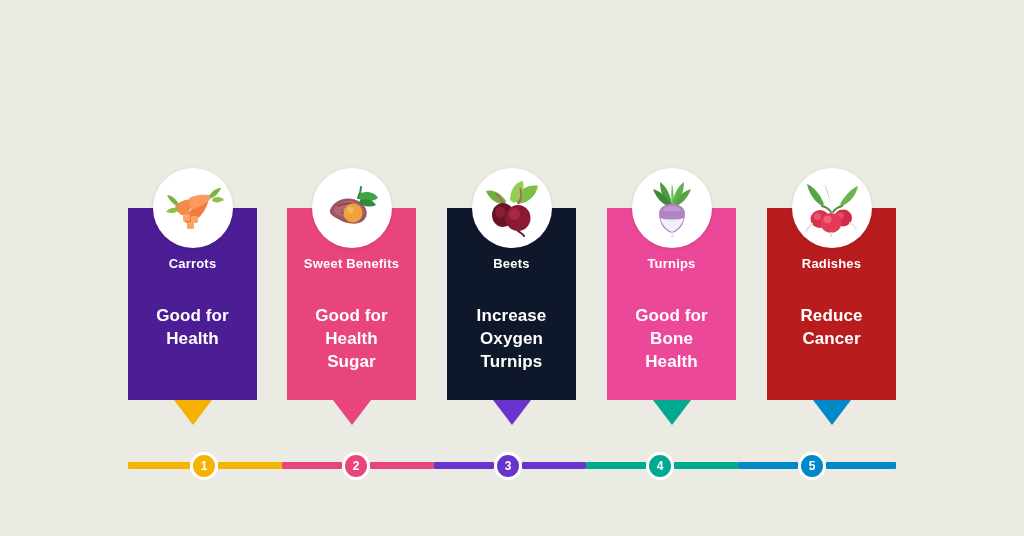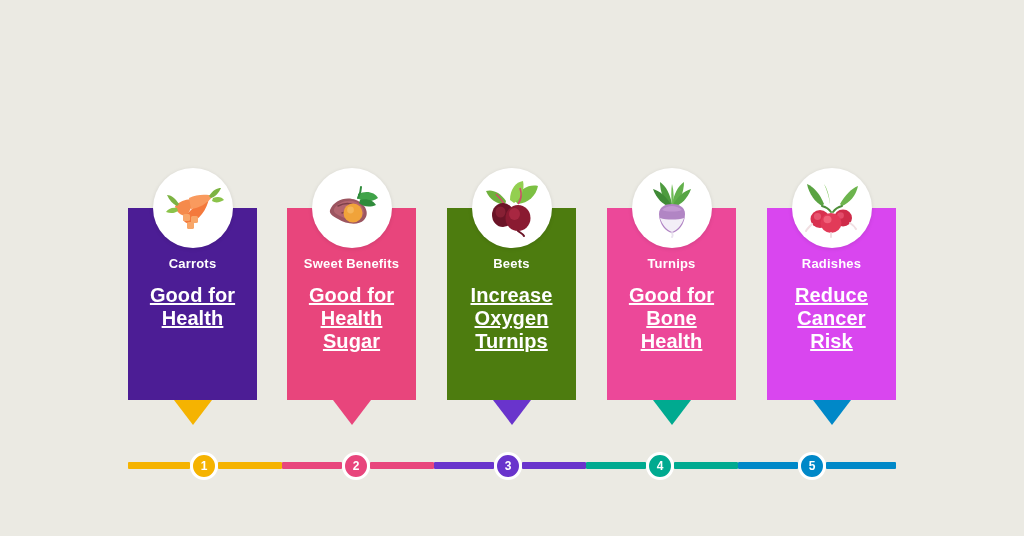--- a/index.html
+++ b/index.html
@@ -92,28 +92,27 @@
 
   .card-label {
     font-size: 13px;
     font-weight: bold;
     color: #ffffff;
     line-height: 16px;
     letter-spacing: 0.2px;
   }
 
   .card-benefit {
-    margin-top: 12px;
-    font-size: 20px;
+    margin-top: 32px;
+    font-size: 17px;
     font-weight: bold;
     color: #ffffff;
     line-height: 23px;
     letter-spacing: 0.1px;
     padding: 0 6px;
-    text-decoration: underline;
   }
 
   
   .timeline {
     position: absolute;
     left: 0;
     top: 452px;
     width: 1024px;
     height: 28px;
   }
@@ -198,21 +197,21 @@
             <circle cx="30.5" cy="34" r="3.4" fill="#f6bd66" opacity="0.7"></circle>
             <path d="M38 18 C46 14 55 16 58 22 C51 27 42 26 38 22 Z" fill="#3fa348"></path>
             <path d="M40 24 C46 22 53 24 56 29 C49 32 42 30 39 27 Z" fill="#2f8b3b"></path>
             <path d="M38 22 C40 18 41 14 41 11" stroke="#2f8b3b" stroke-width="2" fill="none" stroke-linecap="round"></path>
           </g>
         </svg>
       </div>
     </div>
 
     <div class="card" id="card-3" style="left:319px;">
-      <div class="card-body" id="card-body-3" style="background:#4d7c0f;">
+      <div class="card-body" id="card-body-3" style="background:#0f172a;">
         <div class="card-label">Beets</div>
         <div class="card-benefit">
           <div>Increase</div>
           <div>Oxygen</div>
           <div>Turnips</div>
         </div>
       </div>
       <div class="card-pointer" id="card-pointer-3" style="border-top:25px solid #6934cc;"></div>
       <div class="veg-circle">
         <svg width="64" height="64" viewBox="0 0 64 64" aria-hidden="true">
@@ -253,26 +252,25 @@
             <path d="M19 38 C19 31 25 28 32 28 C39 28 45 31 45 38 C45 48 38 56 32 57 C26 56 19 48 19 38 Z" fill="#b185c4"></path>
             <path d="M20 42 C22 48 26 54 32 56 C38 54 42 48 44 42 C38 44 26 44 20 42 Z" fill="#f3eef7"></path>
             <path d="M22 34 C25 31 29 30 32 30 C35 30 39 31 42 34 C37 36 27 36 22 34 Z" fill="#c79cd6" opacity="0.8"></path>
             <path d="M32 57 C33 59 33 60 32 61" stroke="#e9e2ef" stroke-width="1.8" fill="none" stroke-linecap="round"></path>
           </g>
         </svg>
       </div>
     </div>
 
     <div class="card" id="card-5" style="left:639px;">
-      <div class="card-body" id="card-body-5" style="background:#d946ef;">
+      <div class="card-body" id="card-body-5" style="background:#b91c1c;">
         <div class="card-label">Radishes</div>
         <div class="card-benefit">
           <div>Reduce</div>
           <div>Cancer</div>
-          <div>Risk</div>
         </div>
       </div>
       <div class="card-pointer" id="card-pointer-5" style="border-top:25px solid #0088c8;"></div>
       <div class="veg-circle">
         <svg width="64" height="64" viewBox="0 0 64 64" aria-hidden="true">
           <g>
             <path d="M24 28 C20 18 14 11 7 8 C9 18 15 26 22 30 Z" fill="#5aa342"></path>
             <path d="M40 28 C45 19 52 12 58 10 C56 20 49 27 42 30 Z" fill="#6cb44d"></path>
             <path d="M30 27 C29 19 27 12 24 8 C27 14 29 21 30 28 Z" fill="#7cc457"></path>
             <path d="M22 30 C26 31 29 33 31 36" stroke="#4e8f3a" stroke-width="2" fill="none" stroke-linecap="round"></path>

